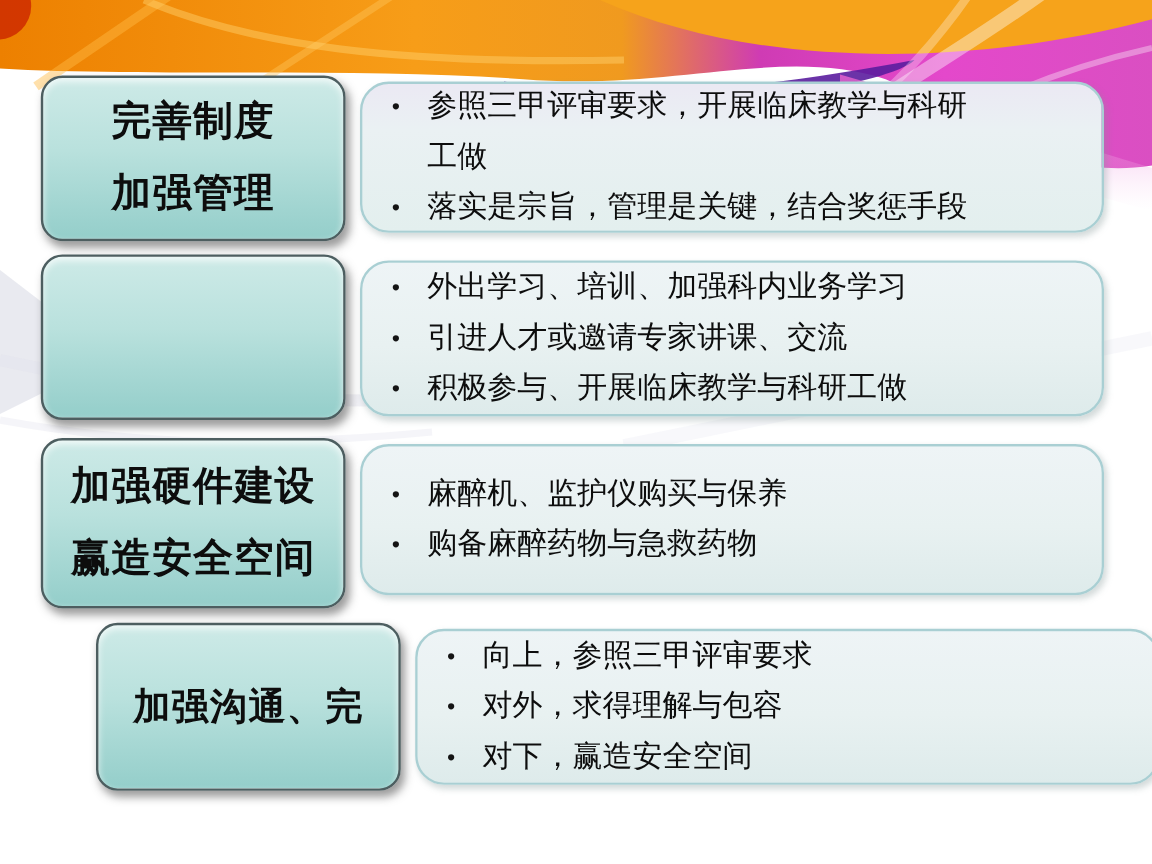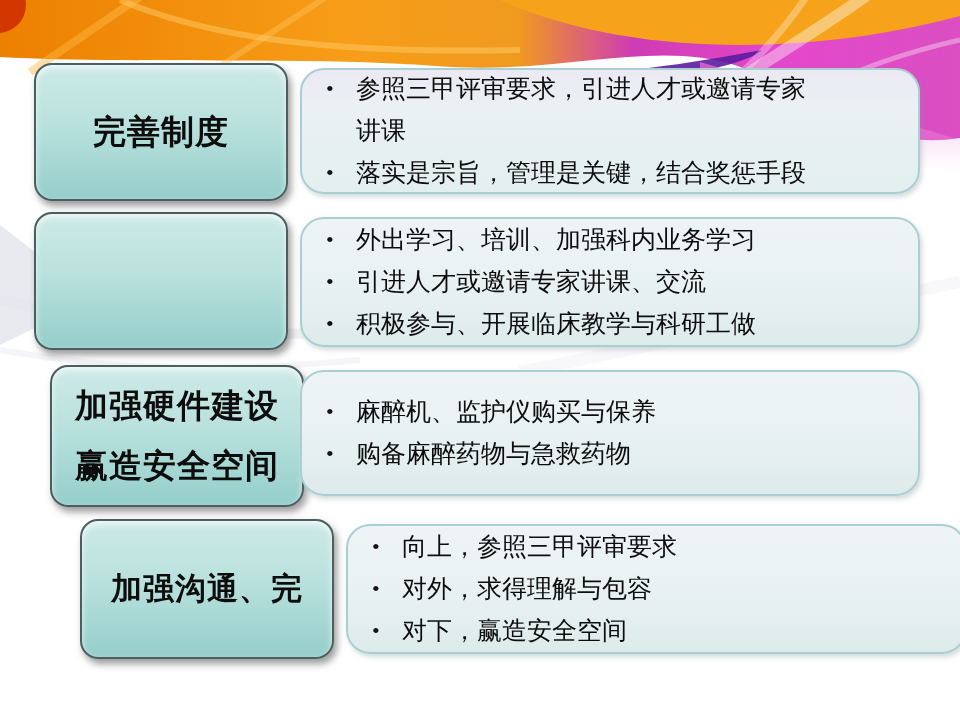--- a/index.html
+++ b/index.html
@@ -15,21 +15,21 @@
   .row:nth-child(3){top:365px;}
   .row:nth-child(4){top:519px;margin-left:46px;}
 
   .titlebox{
     position:absolute;left:34px;top:0;width:254px;height:138px;box-sizing:border-box;
     border:2px solid #4d5e60;border-radius:18px;
     background:linear-gradient(180deg,var(--title_box_top,#cdeae7) 0%,#b9e1dd 45%,var(--title_box_bottom,#94ceca) 100%);
     box-shadow:3px 5px 7px rgba(60,60,60,.5), inset 0 3px 6px rgba(255,255,255,.75);
     display:flex;flex-direction:column;justify-content:center;align-items:center;
   }
-  .row:nth-child(3) .titlebox{height:142px;margin-left:16px;}
+  .row:nth-child(3) .titlebox{height:142px;}
   .row:nth-child(4) .titlebox{height:140px;}
   .title-line{
     font-size:33px;font-weight:700;line-height:60px;letter-spacing:1px;
     white-space:nowrap;text-align:right;
   }
   .row:nth-child(4) .title-line{font-size:31px;}
 
   .contentbox{
     position:absolute;left:300px;top:5px;width:620px;height:126px;box-sizing:border-box;
     border:2px solid var(--content_box_border,#a9cfd3);border-radius:24px;
@@ -88,25 +88,26 @@
     <path d="M0,225 L95,298 L0,345 Z" fill="#c9cada" opacity="0.4"></path>
     <path d="M0,300 C140,330 260,340 420,330" stroke="#e3e3ee" stroke-width="10" opacity="0.5" fill="none"></path>
     <path d="M0,350 C120,372 230,372 360,360" stroke="#ececf4" stroke-width="6" opacity="0.5" fill="none"></path>
     <path d="M520,372 L960,282" stroke="#e9e9f3" stroke-width="12" opacity="0.3" fill="none"></path>
   </svg>
 
   <div id="rows">
   <div class="row">
     <div class="titlebox">
           <div class="title-line">完善制度</div>
+          <div class="title-line">加强管理</div>
         </div>
     <div class="contentbox">
           <div class="bullet">
             <span class="dot">•</span>
-            <span class="bullet-text">参照三甲评审要求，引进人才或邀请专家讲课</span>
+            <span class="bullet-text">参照三甲评审要求，开展临床教学与科研工做</span>
           </div>
           <div class="bullet">
             <span class="dot">•</span>
             <span class="bullet-text">落实是宗旨，管理是关键，结合奖惩手段</span>
           </div>
         </div>
   </div>
 
   <div class="row">
     <div class="titlebox">

